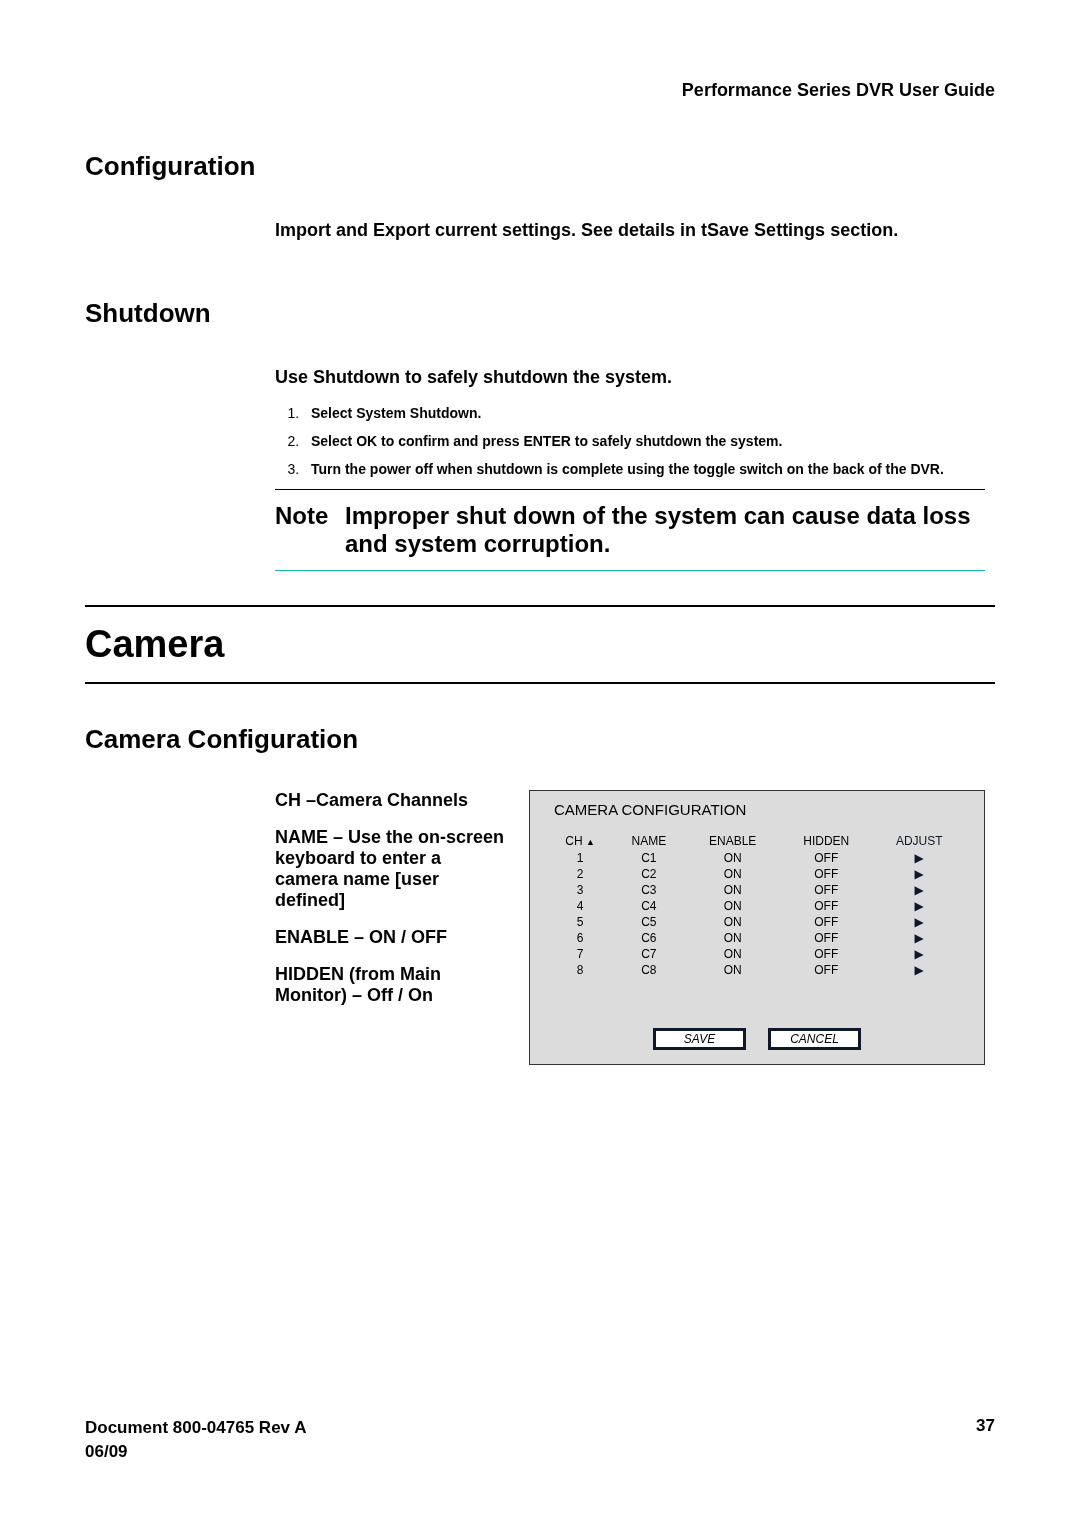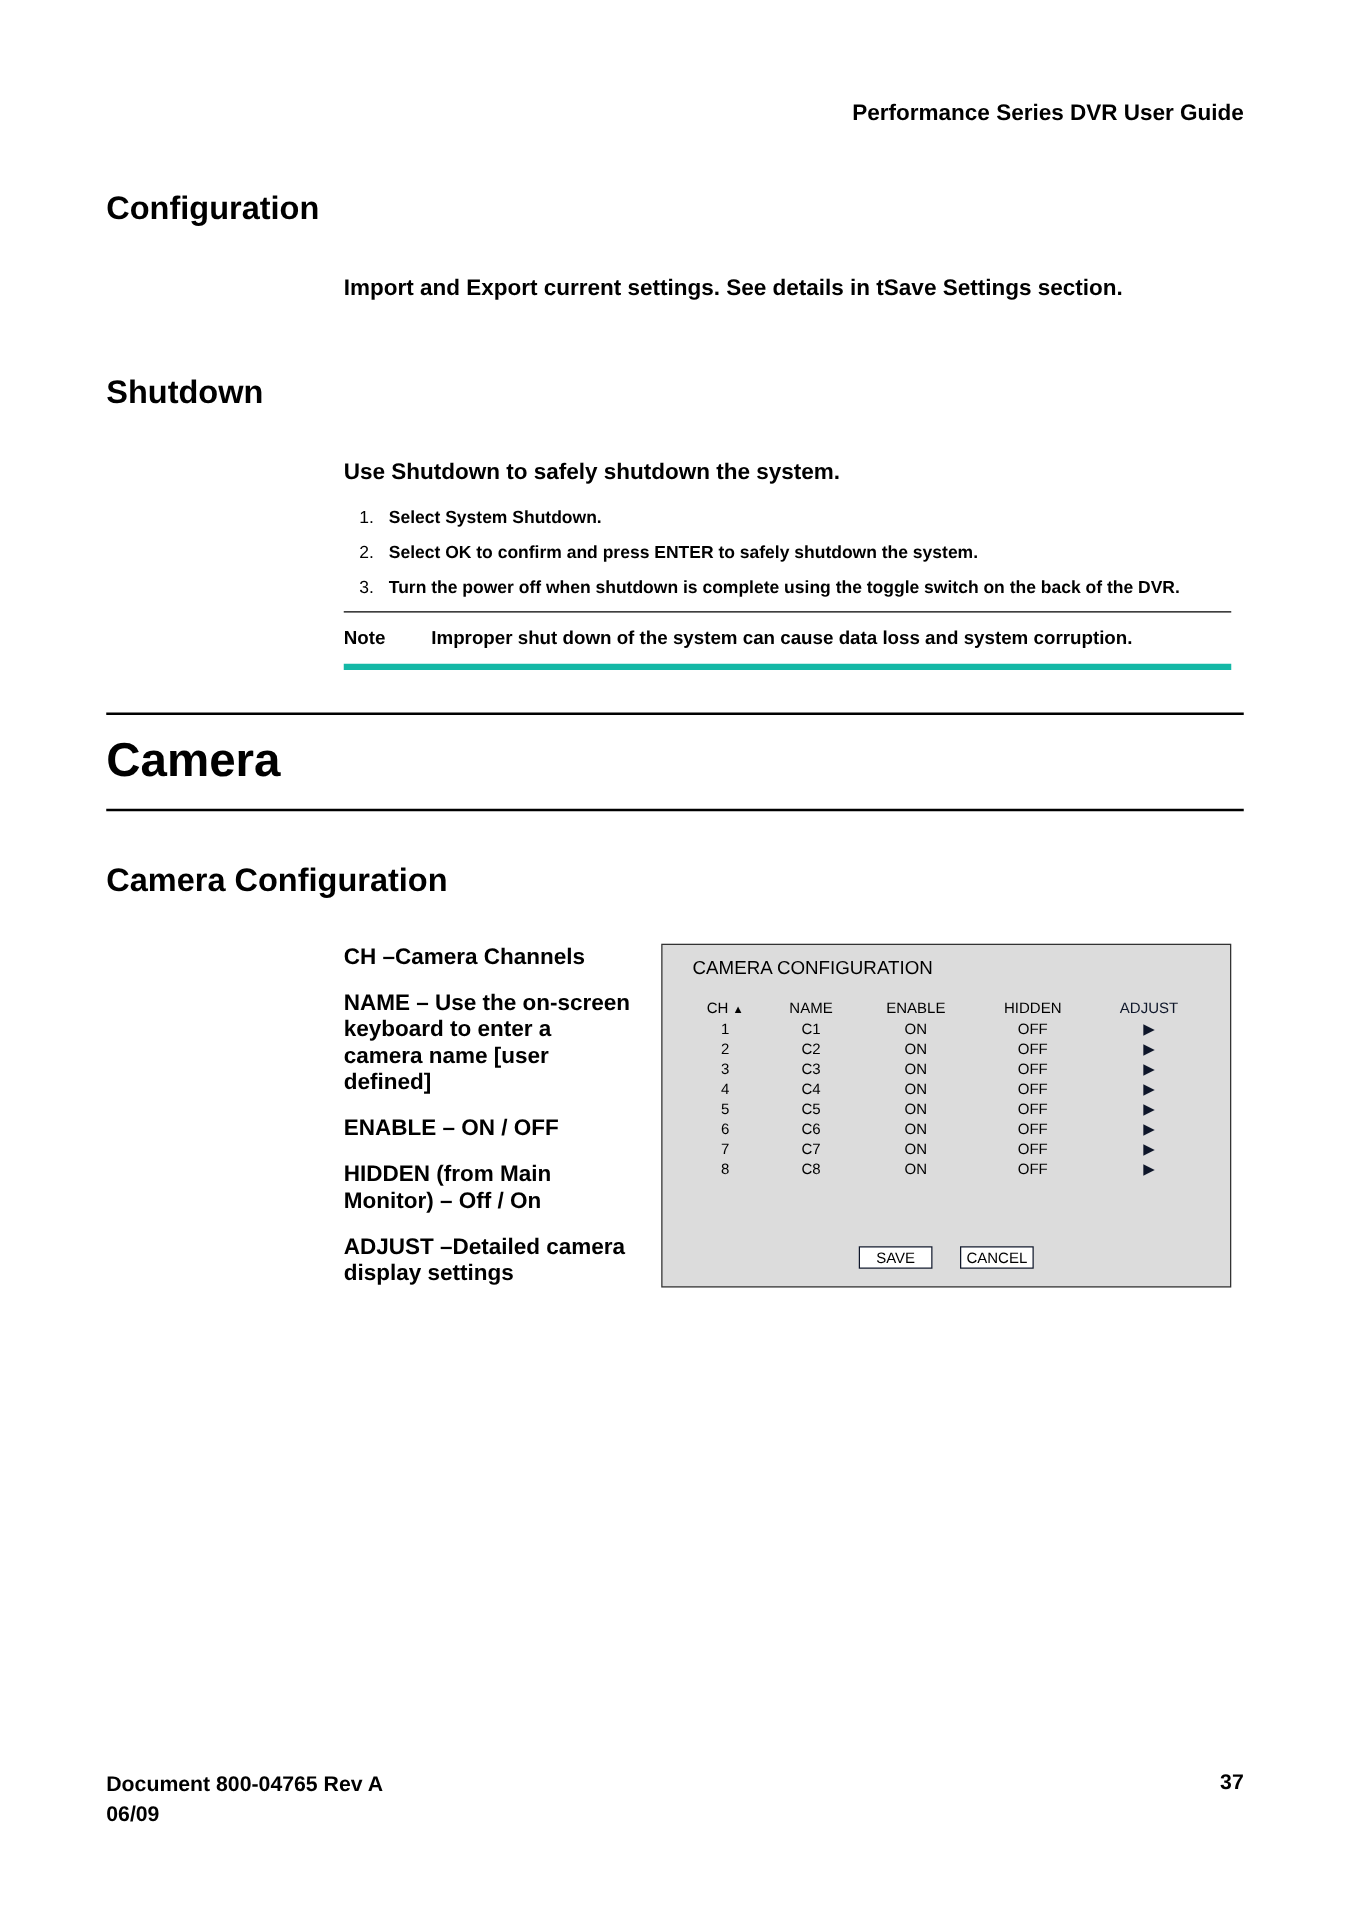--- a/index.html
+++ b/index.html
@@ -41,24 +41,24 @@
   ol.steps li {
     padding-left: 8px;
     margin-bottom: 12px;
     font-weight: normal;
   }
   ol.steps li .step-text {
     font-weight: bold;
   }
   .note-block {
     border-top: 1px solid #000;
-    border-bottom: 5px solid #14b8a6;
+    border-bottom: 1px solid #14b8a6;
     padding: 12px 0;
     display: flex;
-    font-size: 15px;
+    font-size: 24px;
     font-weight: bold;
   }
   .note-label { width: 70px; flex-shrink: 0; }
   .note-text { flex: 1; }
   .hr-thick {
     border: none;
     border-top: 2px solid #000;
     margin: 0;
   }
   h1.major {
@@ -111,25 +111,26 @@
   .ch-header { white-space: nowrap; }
   .sort-arrow { font-size: 9px; }
   .panel-buttons {
     margin-top: auto;
     display: flex;
     justify-content: center;
     gap: 22px;
   }
   .panel-buttons .btn {
     background: #fff;
-    border: 1px solid #0f172a;
+    border: 3px solid #0f172a;
     font-size: 12px;
     padding: 1px 0;
-    width: 59px;
+    width: 93px;
     text-align: center;
+    font-style: italic;
   }
   .footer {
     position: absolute;
     bottom: 70px;
     left: 85px;
     right: 85px;
     display: flex;
     justify-content: space-between;
     font-size: 17px;
     font-weight: bold;
@@ -169,21 +170,20 @@
 
 <div style="height: 40px;"></div>
 <h2 class="section">Camera Configuration</h2>
 
 <div class="indented two-col">
   <div class="left-desc">
     <p>CH –Camera Channels</p>
     <p>NAME – Use the on-screen keyboard to enter a camera name [user defined]</p>
     <p>ENABLE – ON / OFF</p>
     <p>HIDDEN (from Main Monitor) – Off / On</p>
-    <p>ADJUST –Detailed camera display settings</p>
   </div>
 
   <div class="config-panel">
     <div class="panel-title">CAMERA CONFIGURATION</div>
     <table class="config-table">
       <thead>
         <tr>
           <th class="ch-header"><span>CH</span> <span class="sort-arrow">▲</span></th>
           <th>NAME</th>
           <th>ENABLE</th>

